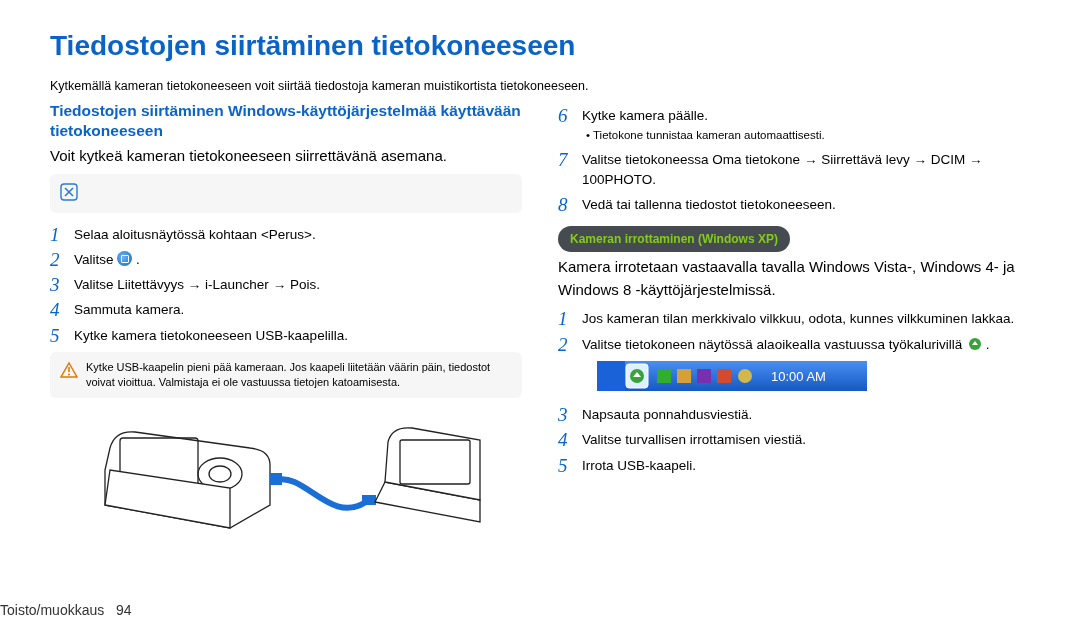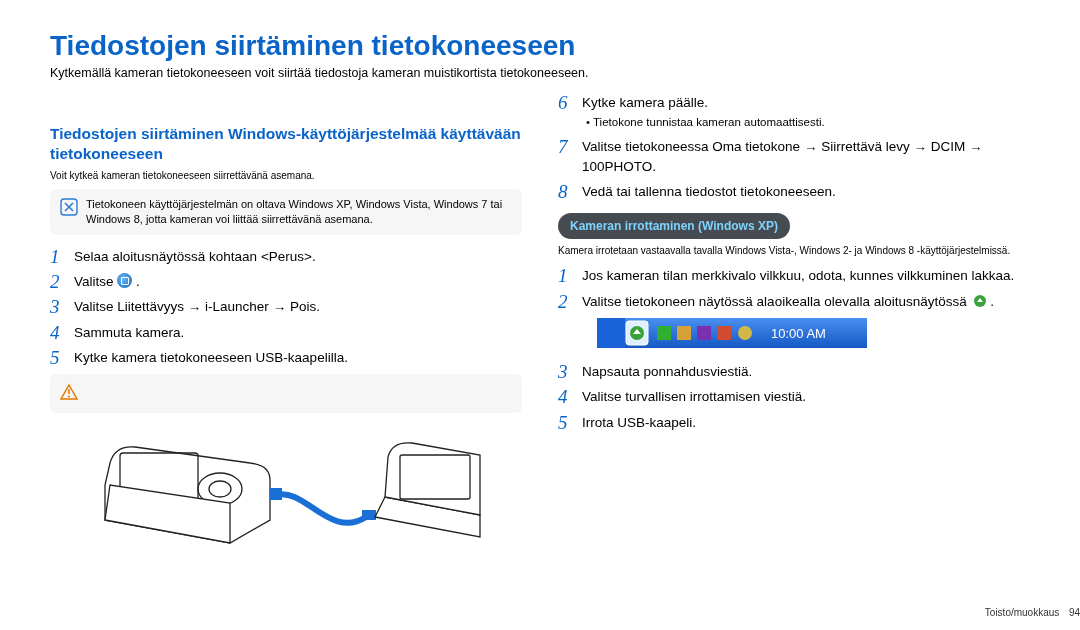--- a/index.html
+++ b/index.html
@@ -16,45 +16,44 @@
     padding: 30px 50px 10px 50px;
     box-sizing: border-box;
     width: 100%;
     height: 100%;
     position: relative;
   }
   .title {
     color: #0a64c8;
     font-size: 28px;
     font-weight: bold;
-    margin-bottom: 4px;
+    margin-bottom: 17px;
   }
   .intro {
     font-size: 12.5px;
     margin-bottom: 8px;
   }
   .cols {
     display: flex;
     gap: 36px;
   }
   .col {
     width: 490px;
     font-size: 13.5px;
     line-height: 1.5;
   }
   .h2 {
     color: #0a64c8;
     font-size: 15.5px;
     font-weight: bold;
     line-height: 1.3;
     margin-bottom: 4px;
-    margin-top: 36px;
   }
   .small {
-    font-size: 10px;
+    font-size: 15px;
   }
   .infobox {
     display: flex;
     align-items: flex-start;
     background: #f6f6f6;
     border-radius: 6px;
     padding: 8px 10px;
     margin: 6px 0 10px 0;
     font-size: 11px;
     line-height: 1.35;
@@ -104,36 +103,36 @@
     content:"";
     position:absolute;left:4px;top:4px;width:6px;height:6px;
     border:1px solid #fff;border-radius:1px;
   }
   .figure {
     margin: 12px 0 0 30px;
   }
   .pill {
     display: inline-block;
     background: #464b51;
-    color: #7dd3fc;
+    color: #84cc16;
     font-size: 12px;
     font-weight: bold;
     padding: 4px 12px;
     border-radius: 13px;
     margin: 8px 0 4px 0;
   }
   .taskbar {
     margin: 6px 0 6px 39px;
   }
   .footer {
     position: absolute;
     bottom: 12px;
     left: 0; right: 0;
-    text-align: right;
-    font-size: 10px;
+    text-align: left;
+    font-size: 14px;
     color: #333;
   }
   .footer b { margin-left: 4px; }
   b, .bold { font-weight: normal; }
   .tray-icon {
     display:inline-block;width:14px;height:14px;
     vertical-align:-2px;margin-left:2px;
   }
 </style>
 </head>
@@ -150,21 +149,20 @@
       <div class="small">Voit kytkeä kameran tietokoneeseen siirrettävänä asemana.</div>
 
       <div class="infobox">
         <span class="ib-icon">
           <svg width="18" height="18">
               <rect x="1" y="1" width="16" height="16" rx="3" fill="none" stroke="#2d7bd6" stroke-width="1.4"></rect>
               <line x1="5" y1="5" x2="13" y2="13" stroke="#2d7bd6" stroke-width="1.6"></line>
               <line x1="13" y1="5" x2="5" y2="13" stroke="#2d7bd6" stroke-width="1.6"></line>
             </svg>
         </span>
-        <span>Tietokoneen käyttöjärjestelmän on oltava Windows XP, Windows Vista, Windows 7 tai Windows 8, jotta kameran voi liittää siirrettävänä asemana.</span>
       </div>
 
       <div class="step">
         <span class="stepnum">1</span>
         <span class="steptxt"><span>Selaa aloitusnäytössä kohtaan </span><b>&lt;Perus&gt;</b><span>.</span></span>
       </div>
       <div class="step">
         <span class="stepnum">2</span>
         <span class="steptxt"><span>Valitse </span><span class="icon-circle"></span><span> .</span></span>
       </div>
@@ -182,20 +180,21 @@
       </div>
 
       <div class="infobox">
         <span class="ib-icon">
           <svg width="18" height="18">
               <polygon points="9,2 17,16 1,16" fill="none" stroke="#e27a00" stroke-width="1.5"></polygon>
               <line x1="9" y1="6" x2="9" y2="11" stroke="#e27a00" stroke-width="1.6"></line>
               <circle cx="9" cy="13.5" r="1" fill="#e27a00"></circle>
             </svg>
         </span>
+        <span>Kytke USB-kaapelin pieni pää kameraan. Jos kaapeli liitetään väärin päin, tiedostot voivat vioittua. Valmistaja ei ole vastuussa tietojen katoamisesta.</span>
       </div>
 
       <div class="figure">
         <svg width="410" height="120">
 
           <g stroke="#222" stroke-width="1.3" fill="none">
             <path d="M25 95 L150 118 L190 95 L190 55 Q190 40 170 38 L55 22 Q35 20 30 38 L25 60 Z"></path>
             <ellipse cx="140" cy="64" rx="22" ry="16"></ellipse>
             <ellipse cx="140" cy="64" rx="11" ry="8"></ellipse>
             <rect x="40" y="28" width="78" height="48" rx="3"></rect>
@@ -226,29 +225,29 @@
         <span class="stepnum">7</span>
         <span class="steptxt"><span>Valitse tietokoneessa </span><b>Oma tietokone</b><span> → </span><b>Siirrettävä levy</b><span> → </span><b>DCIM</b><span> → </span><b>100PHOTO</b><span>.</span></span>
       </div>
 
       <div class="step">
         <span class="stepnum">8</span>
         <span class="steptxt">Vedä tai tallenna tiedostot tietokoneeseen.</span>
       </div>
 
       <div class="pill">Kameran irrottaminen (Windows XP)</div>
-      <div class="small" style="margin-bottom:6px">Kamera irrotetaan vastaavalla tavalla Windows Vista-, Windows 2- ja Windows 8 -käyttöjärjestelmissä.</div>
+      <div class="small" style="margin-bottom:6px">Kamera irrotetaan vastaavalla tavalla Windows Vista-, Windows 4- ja Windows 8 -käyttöjärjestelmissä.</div>
 
       <div class="step">
         <span class="stepnum">1</span>
         <span class="steptxt">Jos kameran tilan merkkivalo vilkkuu, odota, kunnes vilkkuminen lakkaa.</span>
       </div>
       <div class="step">
         <span class="stepnum">2</span>
-        <span class="steptxt"><span>Valitse tietokoneen näytössä alaoikealla olevalla aloitusnäytössä </span><span class="tray-icon"><svg width="14" height="14">
+        <span class="steptxt"><span>Valitse tietokoneen näytössä alaoikealla vastuussa työkalurivillä </span><span class="tray-icon"><svg width="14" height="14">
                 <circle cx="7" cy="7" r="6" fill="#3aa23a"></circle>
                 <path d="M4 8 L7 4 L10 8 Z" fill="#fff"></path>
               </svg></span><span> .</span></span>
       </div>
 
       <div class="taskbar">
         <svg width="270" height="30">
           <defs>
             <linearGradient id="tb" x1="0" y1="0" x2="0" y2="1">
               <stop offset="0" stop-color="#4a8ff0"></stop>

